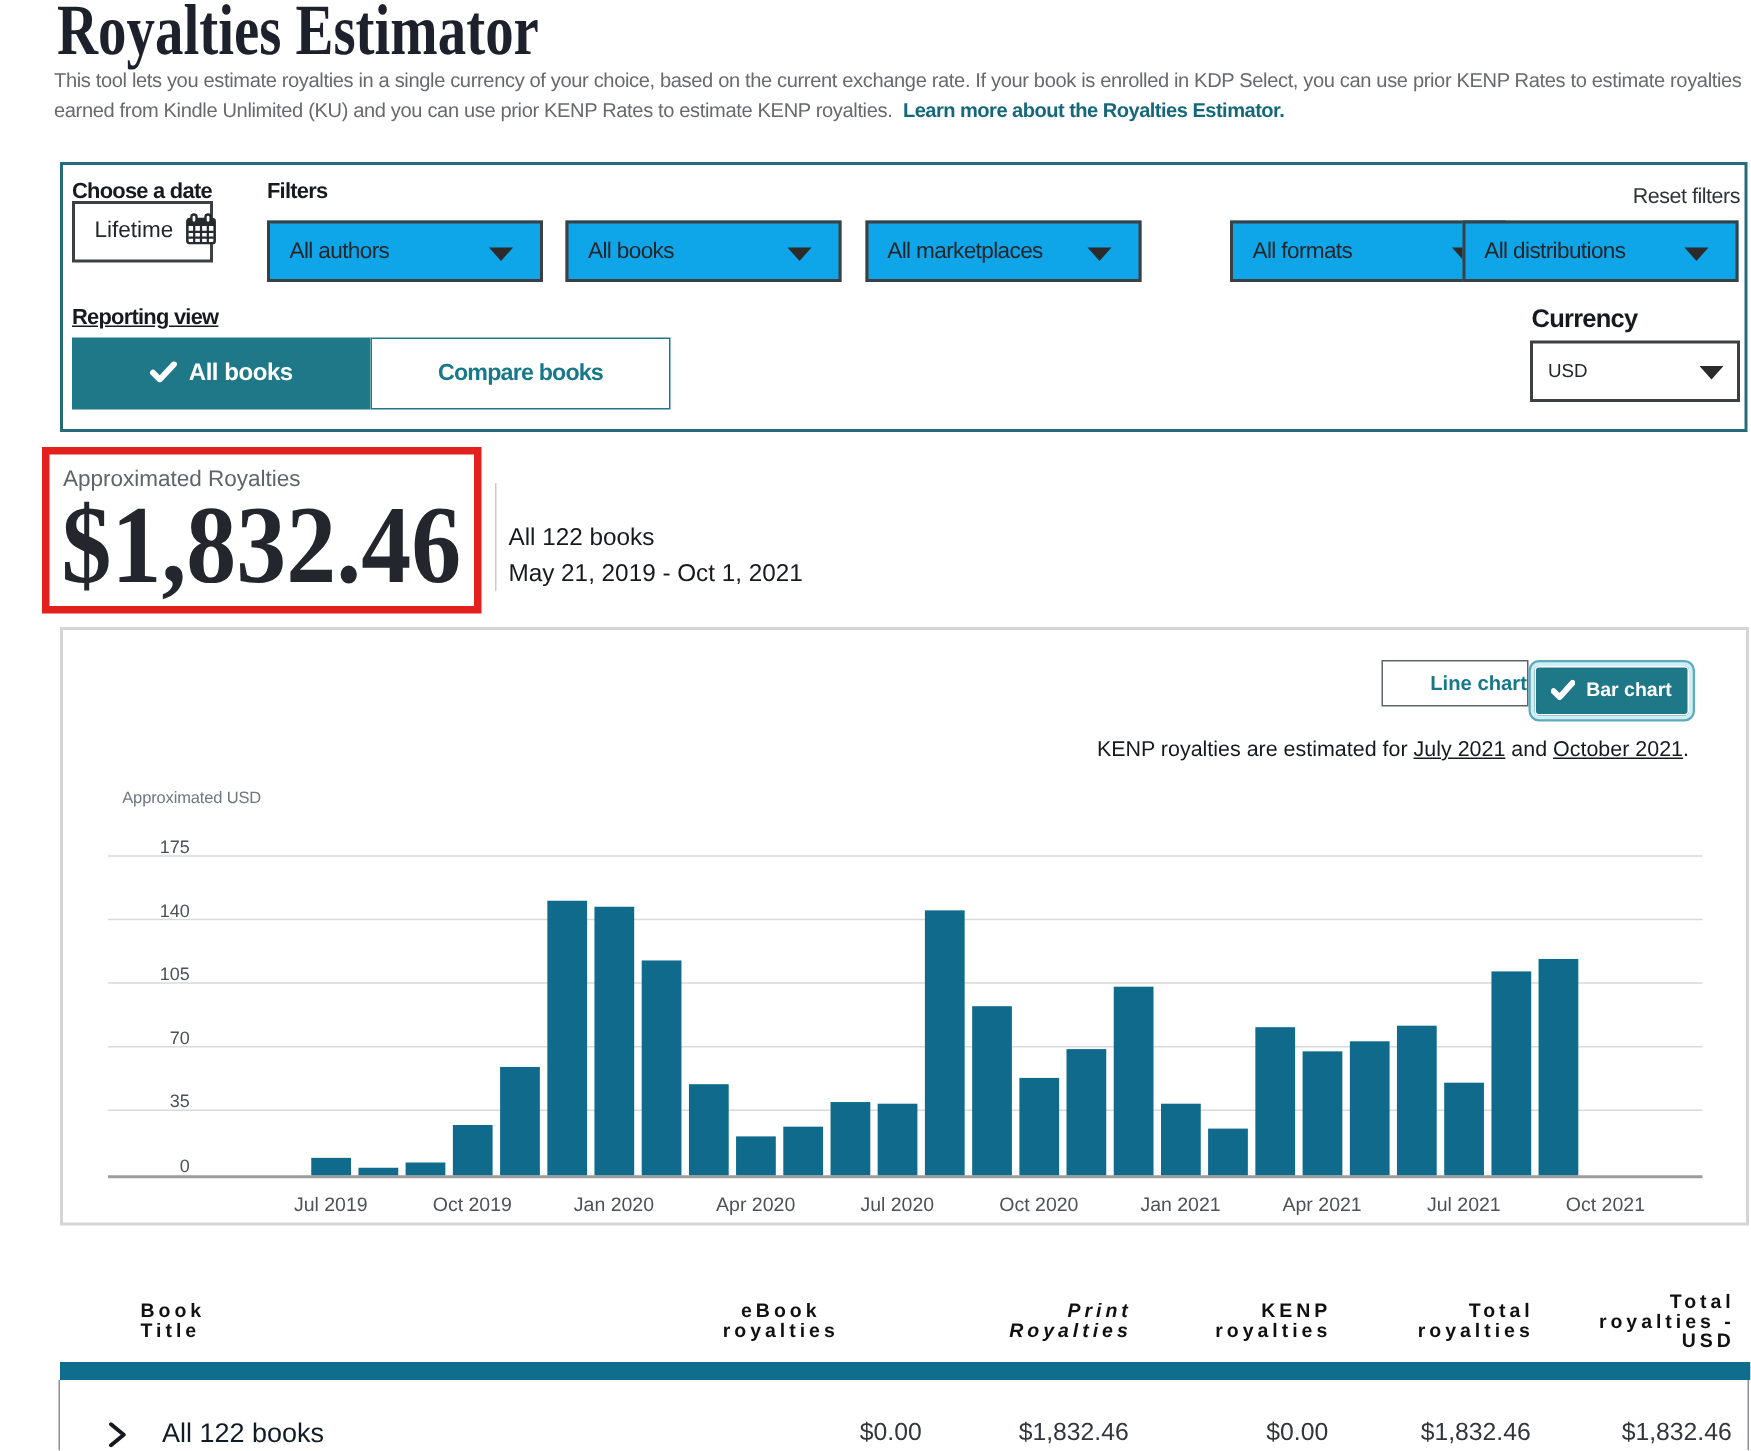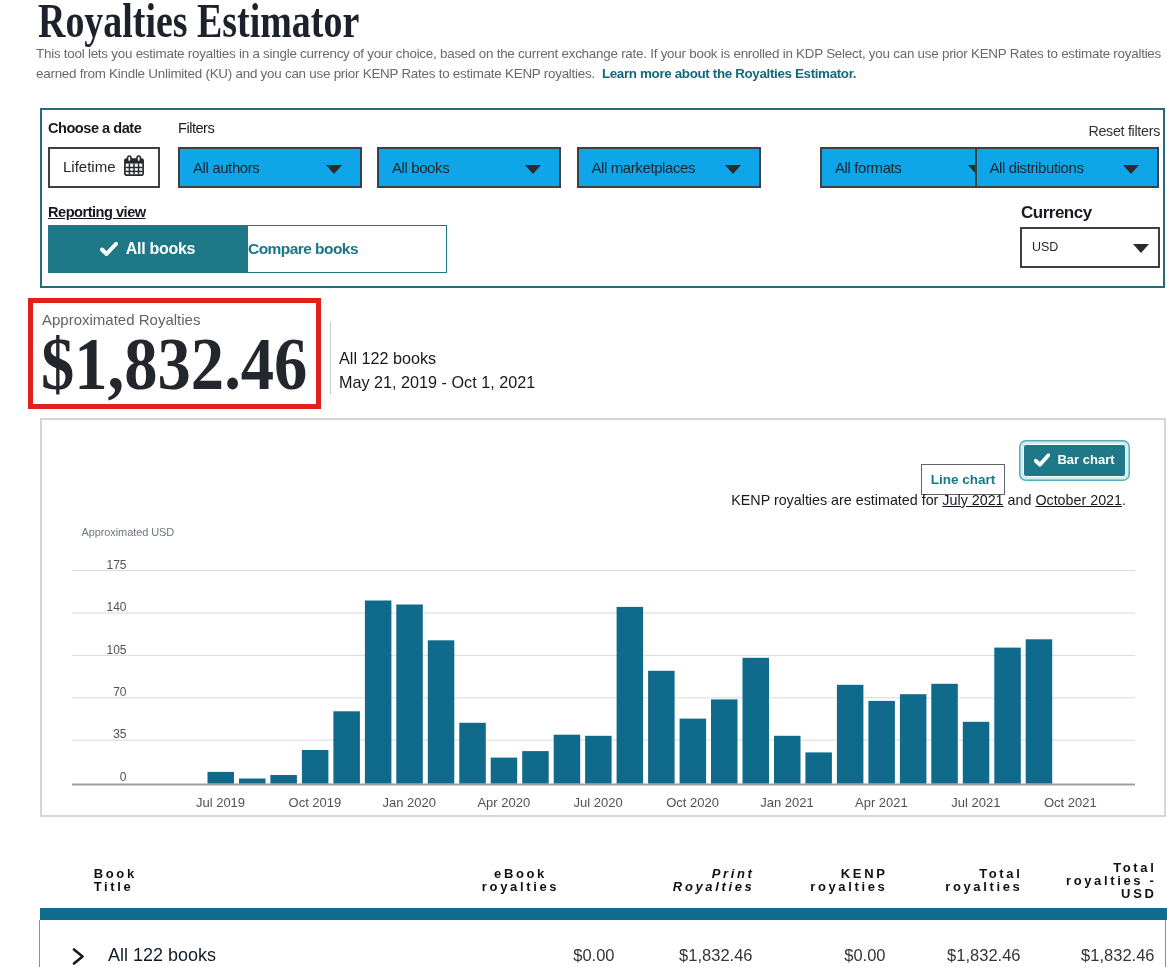--- a/index.html
+++ b/index.html
@@ -16,24 +16,24 @@
 </head>
 <body>
 
 <div class="abs" style="left:38px; top:-7px; font-family:'Liberation Serif',serif; font-weight:bold; font-size:48px; color:#1d212b; transform:scaleX(0.79); transform-origin:0 0; white-space:nowrap;">Royalties Estimator</div>
 
 <div class="abs" style="left:36px; top:44px; font-size:13.4px; letter-spacing:-0.24px; line-height:20px; color:#67696e; white-space:nowrap;">This tool lets you estimate royalties in a single currency of your choice, based on the current exchange rate. If your book is enrolled in KDP Select, you can use prior KENP Rates to estimate royalties<br>earned from Kindle Unlimited (KU) and you can use prior KENP Rates to estimate KENP royalties.&nbsp; <span style="color:#15687a; font-weight:bold; letter-spacing:-0.35px;">Learn more about the Royalties Estimator.</span></div>
 
 <div class="abs" style="left:40px; top:108px; width:1125px; height:180px; border:2px solid #266b7a;"></div>
 
 <div class="abs" style="left:48px; top:119.5px; font-size:14.6px; letter-spacing:-0.5px; font-weight:bold; color:#16191f;">Choose a date</div>
-<div class="abs" style="left:178px; top:119.5px; font-size:14.6px; letter-spacing:-0.5px; font-weight:normal; color:#16191f;">Filters</div>
+<div class="abs" style="left:178px; top:119.5px; font-size:14.6px; letter-spacing:-0.5px; font-weight:bold; color:#16191f;">Filters</div>
 <div class="abs" style="left:960px; top:122.5px; width:200px; text-align:right; font-size:14.3px; letter-spacing:-0.3px; color:#2f3338;">Reset filters</div>
 
-<div class="abs" style="left:48px; top:147px; width:112px; height:41px; border:2px solid #3c4043; background:#fff;padding-left:25px;">
+<div class="abs" style="left:48px; top:134px; width:94px; height:41px; border:2px solid #3c4043; background:#fff;padding-left:25px;">
   <span style="position:absolute; left:13px; top:9px; font-size:15px; color:#23262b;">Lifetime</span>
   <svg style="position:absolute; left:74px; top:6px;" width="20" height="21" viewBox="0 0 20 21">
     <rect x="0.9" y="4" width="18.2" height="16.2" rx="1.6" fill="#fff" stroke="#26292e" stroke-width="1.7"></rect>
     <path d="M0.9 4 h18.2 v4.6 h-18.2 z" fill="#26292e"></path>
     <rect x="3.6" y="1" width="3.4" height="5.6" rx="1.7" fill="#fff" stroke="#26292e" stroke-width="1.6"></rect>
     <rect x="13" y="1" width="3.4" height="5.6" rx="1.7" fill="#fff" stroke="#26292e" stroke-width="1.6"></rect>
     <line x1="1.5" y1="12.5" x2="18.5" y2="12.5" stroke="#26292e" stroke-width="1.5"></line>
     <line x1="1.5" y1="16.4" x2="18.5" y2="16.4" stroke="#26292e" stroke-width="1.5"></line>
     <line x1="5.45" y1="8.6" x2="5.45" y2="19.6" stroke="#26292e" stroke-width="1.5"></line>
     <line x1="10" y1="8.6" x2="10" y2="19.6" stroke="#26292e" stroke-width="1.5"></line>
@@ -46,38 +46,38 @@
 <div class="dd" style="left:576.5px; top:147px; width:184px;">All marketplaces<span class="ddtri" style="right:18px; top:16px;"></span></div>
 <div class="dd" style="left:820px; top:147px; width:184px;">All formats<span class="ddtri" style="right:18px; top:16px;"></span></div>
 <div class="dd" style="left:974.5px; top:147px; width:184px;">All distributions<span class="ddtri" style="right:18px; top:16px;"></span></div>
 
 <div class="abs" style="left:48px; top:204px; font-size:14.6px; letter-spacing:-0.5px; font-weight:bold; color:#16191f; text-decoration:underline;">Reporting view</div>
 
 <div class="abs" style="left:48px; top:225px; width:199px; height:48px; background:#1e7888; color:#fff; font-weight:bold; font-size:16px; letter-spacing:-0.3px; text-align:center; line-height:48px;">
   <svg style="vertical-align:-2px; margin-right:8px;" width="18" height="14" viewBox="0 0 18 14">
       <path d="M2 7.5 L6.5 12 L16 1.8" fill="none" stroke="#fff" stroke-width="4" stroke-linecap="round" stroke-linejoin="round"></path>
     </svg>All books</div>
-<div class="abs" style="left:247px; top:225px; width:200px; height:48px; background:#fff; border:1px solid #1e7888; color:#17788a; font-weight:bold; font-size:15.5px; letter-spacing:-0.55px; line-height:46px;">Compare books</div>
+<div class="abs" style="left:247px; top:225px; width:200px; height:48px; background:#fff; border:1px solid #1e7888; color:#17788a; font-weight:bold; font-size:15.5px; letter-spacing:-0.55px; text-align:center; line-height:46px;">Compare books</div>
 
 <div class="abs" style="left:1021px; top:203px; font-size:17px; letter-spacing:-0.5px; font-weight:bold; color:#16191f;">Currency</div>
 <div class="abs" style="left:1020px; top:227px; width:140px; height:41px; border:2px solid #3c4043; background:#fff;">
   <span style="position:absolute; left:10px; top:11px; font-size:12.5px; color:#23262b;">USD</span>
   <span class="ddtri" style="right:9px; top:15px;"></span>
 </div>
 
 <div class="abs" style="left:28px; top:298px; width:293px; height:110.5px; border:5px solid #e3201d;"></div>
 <div class="abs" style="left:42px; top:310.5px; font-size:15px; color:#5d646b;">Approximated Royalties</div>
 <div class="abs" style="left:40.5px; top:322px; font-family:'Liberation Serif',serif; font-weight:bold; font-size:74px; color:#23262c; transform:scaleX(0.9); transform-origin:0 0; white-space:nowrap;">$1,832.46</div>
 
 <div class="abs" style="left:330px; top:322px; width:1px; height:72px; background:#c9cdd2;"></div>
 <div class="abs" style="left:339px; top:346px; font-size:16.2px; line-height:24px; color:#16191f;">All 122 books<br>May 21, 2019 - Oct 1, 2021</div>
 
 <div class="abs" style="left:40px; top:418px; width:1126px; height:399px; border:2px solid #d5d5d5; background:#fff;"></div>
 
-<div class="abs" style="left:921px; top:464px; width:84px; height:31px; border:1px solid #5f6569; color:#17788a; font-weight:bold; font-size:13.5px; text-align:center; line-height:29px;">Line chart</div>
+<div class="abs" style="left:921px; top:440px; width:98px; height:31px; border:1px solid #5f6569; color:#17788a; font-weight:bold; font-size:13.5px; text-align:right; line-height:29px;">Line chart</div>
 <div class="abs" style="left:1023px; top:444.3px; width:103px; height:32.4px; background:#1e7888; border-radius:3px; box-shadow:0 0 0 1px #fff inset, 0 0 0 2.5px #d2eef4, 0 0 0 4px #5aabbc; color:#fff; font-weight:bold; font-size:13px; text-align:center; line-height:32.4px;">
   <svg style="vertical-align:-2.5px; margin-right:7px;" width="16" height="14" viewBox="0 0 17 14">
       <path d="M1.8 7.8 L6.2 12 L15.3 1.9" fill="none" stroke="#fff" stroke-width="4.1" stroke-linecap="round" stroke-linejoin="round"></path>
     </svg>Bar chart</div>
 
 <div class="abs" style="left:600px; top:492px; width:526px; text-align:right; font-size:14.3px; color:#16191f;">KENP royalties are estimated for <span style="text-decoration:underline;">July 2021</span> and <span style="text-decoration:underline;">October 2021</span>.</div>
 
 <div class="abs" style="left:81.5px; top:526px; font-size:11px; letter-spacing:-0.1px; color:#6e7681;">Approximated USD</div>
 
 <svg class="abs" style="left:41px; top:420px;" width="1123" height="394" viewBox="0 0 1123 394">

